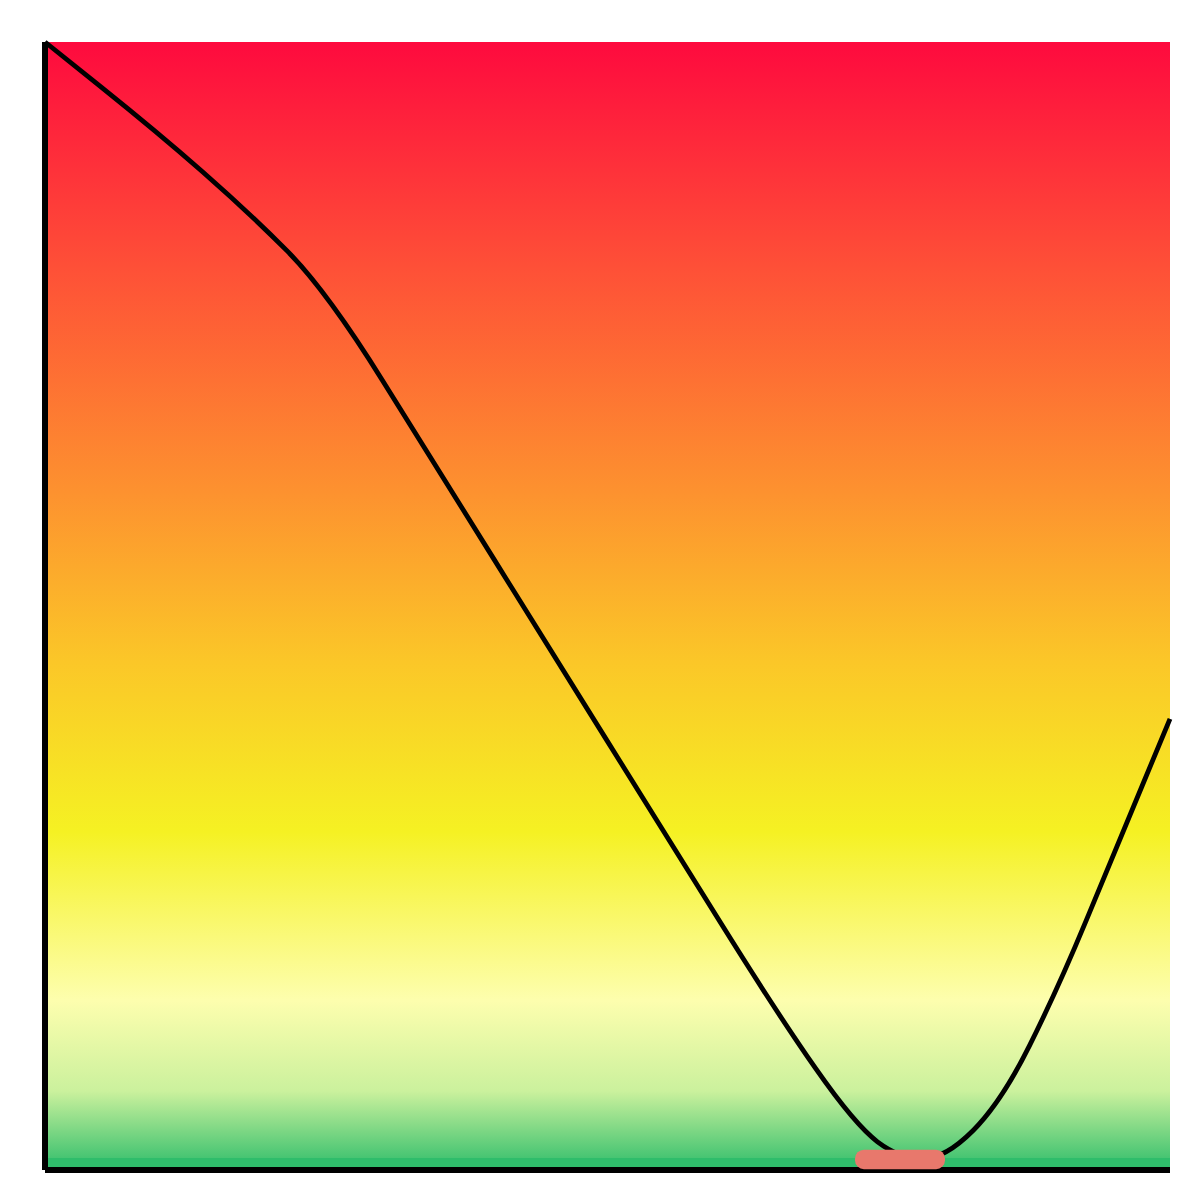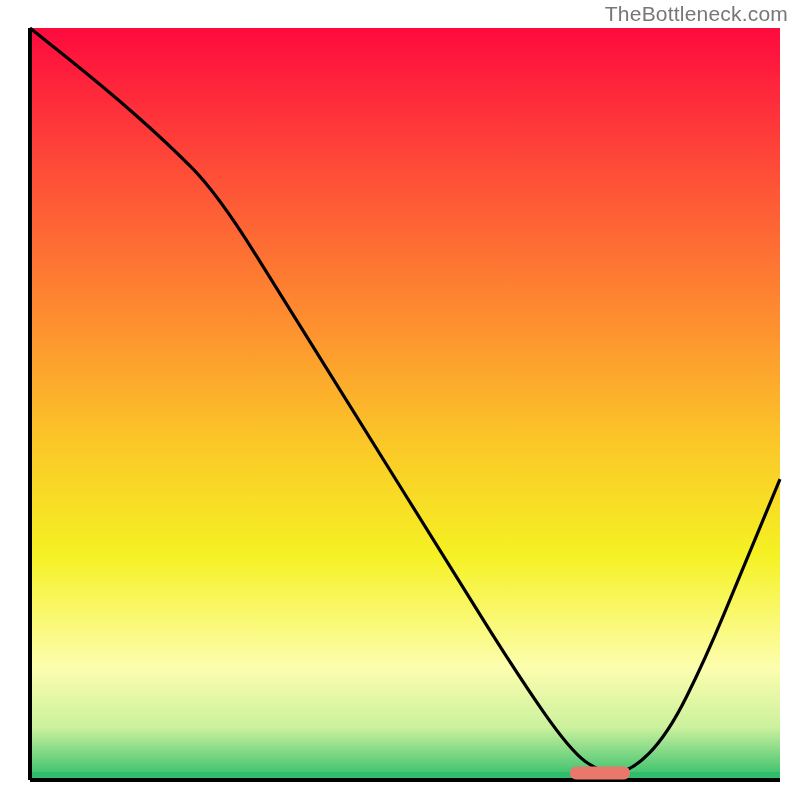--- a/index.html
+++ b/index.html
@@ -51,15 +51,14 @@
   <rect id="baseline-band" fill="#2fbd6b" x="30" y="772" width="750" height="8"></rect>
 
   <line id="x-axis" stroke-width="4" x1="30" y1="780" x2="780" y2="780" stroke="#000000"></line>
   <line id="y-axis" stroke-width="4" x1="30" y1="28" x2="30" y2="780" stroke="#000000"></line>
 
   <path id="curve" fill="none" stroke-width="3.2" d="M 30 28 Q 30 28 67.5 58.079999999999984 Q 105 88.15999999999997 135 114.48000000000002 Q 165 140.80000000000007 191.25 167.12 Q 217.5 193.43999999999994 255 253.59999999999997 Q 292.5 313.76 330 373.91999999999996 Q 367.5 434.08 405 494.24 Q 442.50000000000006 554.4 480 614.56 Q 517.5 674.72 543.75 712.3199999999999 Q 570 749.92 585 761.2 Q 600 772.48 615 772.48 Q 630 772.48 648.75 753.6800000000001 Q 667.5 734.88 686.25 697.28 Q 705 659.68 723.75 614.56 Q 742.5 569.4399999999999 761.25 524.3199999999999 T 780 479.2" stroke="#000000"></path>
 
   <rect id="marker" rx="6" ry="6" height="13" x="570" width="60" y="766.48" fill="#e8786c"></rect>
 </svg>
 
-<div class="watermark">TheBottleneck.com</div>
 
 </div>
 
 </body></html>

